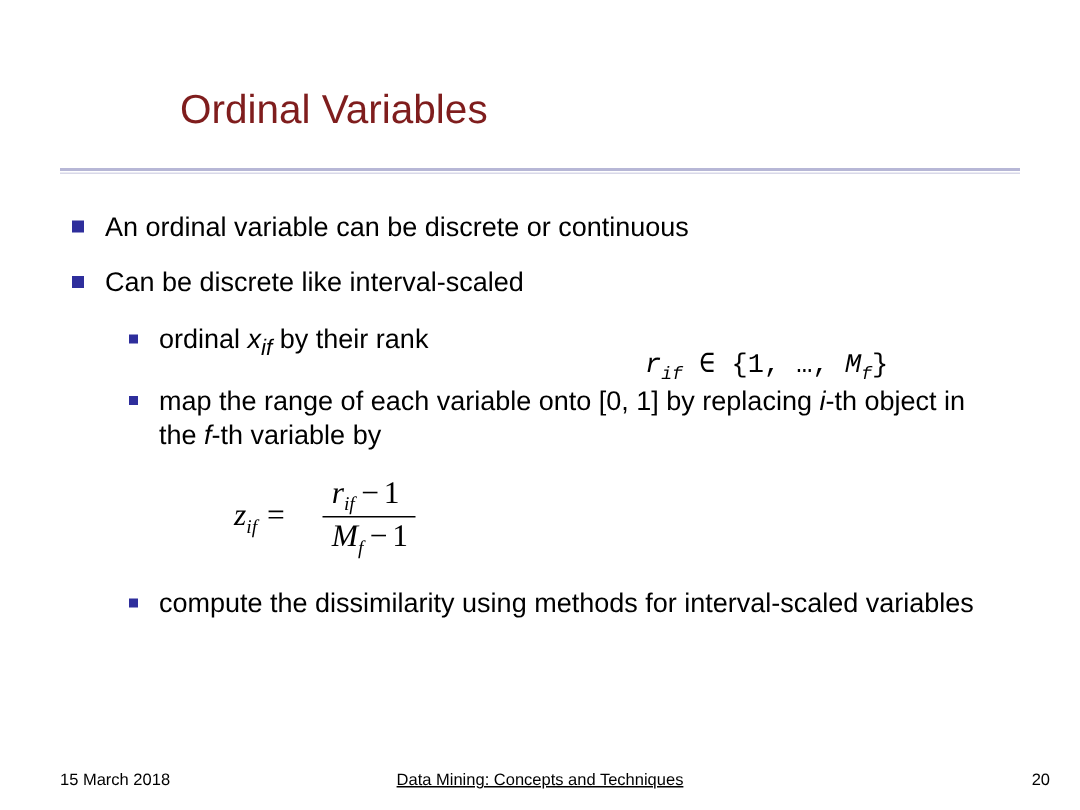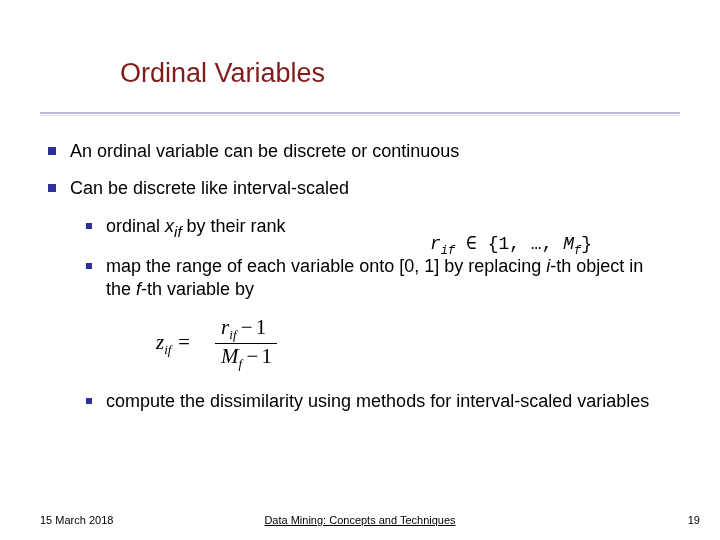--- a/index.html
+++ b/index.html
@@ -197,16 +197,16 @@
     </div>
   </div>
 
   <div class="math-note">
     <span class="ital">r</span><sub>if</sub><span> ∈ {1, …, </span><span class="ital">M</span><sub>f</sub><span>}</span>
   </div>
 
   <div class="footer">
     <div class="date">15 March 2018</div>
     <div class="mid"><span>Data Mining: Concepts and Techniques</span></div>
-    <div class="pg">19</div>
+    <div class="pg">20</div>
   </div>
 
 </div>
 
 </body></html>

